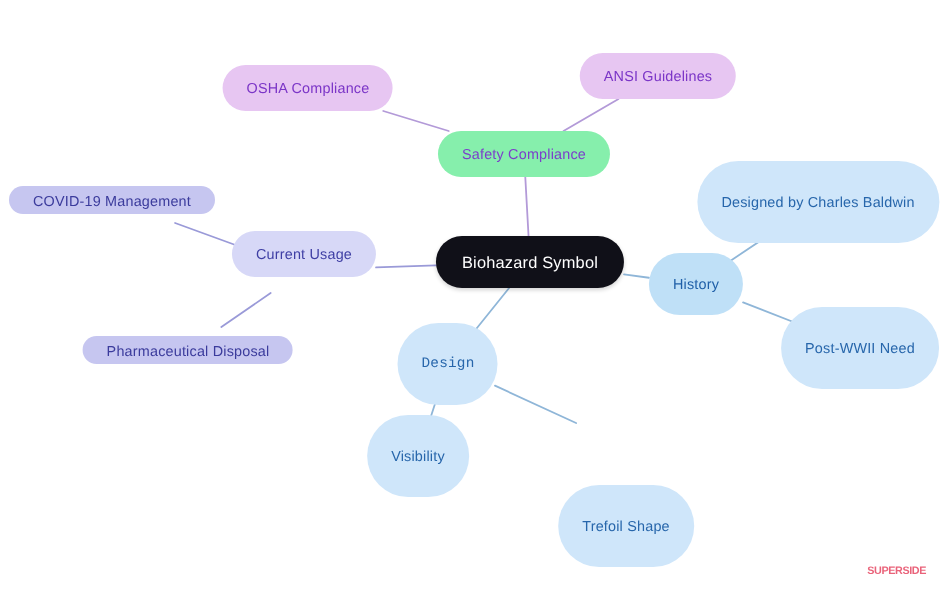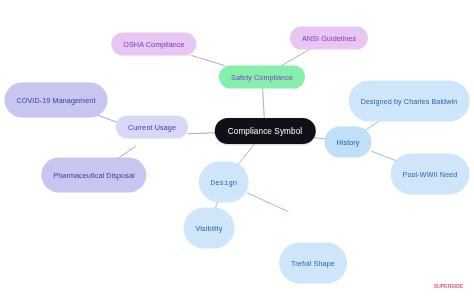--- a/index.html
+++ b/index.html
@@ -57,21 +57,21 @@
     background: #e2cdf6;
     color: #7b3ecb;
     font-size: 7.2px;
     height: 23px;
     padding: 0 12px;
   }
   .node-peri {
     background: #c6c6f0;
     color: #3b3b9c;
     font-size: 7.2px;
-    height: 35px;
+    height: 14px;
     padding: 0 12px;
   }
   .node-peri-soft {
     background: #d7d8f7;
     color: #3e3ea4;
     font-size: 7.2px;
     height: 23px;
     padding: 0 12px;
   }
   .node-blue {
@@ -114,21 +114,21 @@
       <line x1="281.7564102564103" y1="65.5" x2="309.2435897435897" y2="49.5" stroke="#b39ad8" stroke-width="0.9" stroke-linecap="round"></line>
       <line x1="120.45714285714286" y1="123.5" x2="87.54285714285714" y2="111.5" stroke="#9a9ad8" stroke-width="0.9" stroke-linecap="round"></line>
       <line x1="135.325" y1="146.5" x2="110.675" y2="163.5" stroke="#9a9ad8" stroke-width="0.9" stroke-linecap="round"></line>
       <line x1="365.109756097561" y1="130.5" x2="391.890243902439" y2="112.5" stroke="#8fb6d8" stroke-width="0.9" stroke-linecap="round"></line>
       <line x1="371.5390625" y1="151.1859756097561" x2="400.53125" y2="162.5" stroke="#8fb6d8" stroke-width="0.9" stroke-linecap="round"></line>
       <line x1="220.25" y1="193.5" x2="212.75" y2="216.5" stroke="#8fb6d8" stroke-width="0.9" stroke-linecap="round"></line>
       <line x1="247.4921875" y1="192.82224367977528" x2="288.0365853658537" y2="211.5" stroke="#8fb6d8" stroke-width="0.9" stroke-linecap="round"></line>
     </svg>
 
   <div id="node-layer">
-      <div class="node node-center" style="left: 265px; top: 131px; background: rgb(16, 16, 24); color: rgb(255, 255, 255);">Compliance Symbol</div>
+      <div class="node node-center" style="left: 265px; top: 131px; background: rgb(16, 16, 24); color: rgb(255, 255, 255);">Biohazard Symbol</div>
       <div class="node node-violet-soft" style="left: 262px; top: 77px; background: #86efac; color: rgb(123, 62, 203);">Safety Compliance</div>
       <div class="node node-violet" style="left: 154px; top: 44px; background: rgb(231, 198, 242); color: rgb(123, 53, 199);">OSHA Compliance</div>
       <div class="node node-violet" style="left: 329px; top: 38px; background: rgb(231, 198, 242); color: rgb(123, 53, 199);">ANSI Guidelines</div>
       <div class="node node-peri-soft" style="left: 152px; top: 127px; background: rgb(215, 216, 247); color: rgb(62, 62, 164);">Current Usage</div>
       <div class="node node-peri" style="left: 56px; top: 100px; background: rgb(198, 198, 240); color: rgb(59, 59, 156);">COVID-19 Management</div>
       <div class="node node-peri" style="left: 94px; top: 175px; background: rgb(198, 198, 240); color: rgb(59, 59, 156);">Pharmaceutical Disposal</div>
       <div class="node node-blue" style="left: 348px; top: 142px; background: rgb(191, 224, 247); color: rgb(31, 95, 168);">History</div>
       <div class="node node-blue-soft" style="left: 409px; top: 101px; background: rgb(207, 230, 250); color: rgb(39, 102, 171);">Designed by Charles Baldwin</div>
       <div class="node node-blue-soft" style="left: 430px; top: 174px; background: rgb(207, 230, 250); color: rgb(39, 102, 171);">Post-WWII Need</div>
       <div class="node node-blue-soft" style="left: 224px; top: 182px; background: rgb(207, 230, 250); color: rgb(39, 102, 171); font-family: Liberation Mono, monospace;">Design</div>

